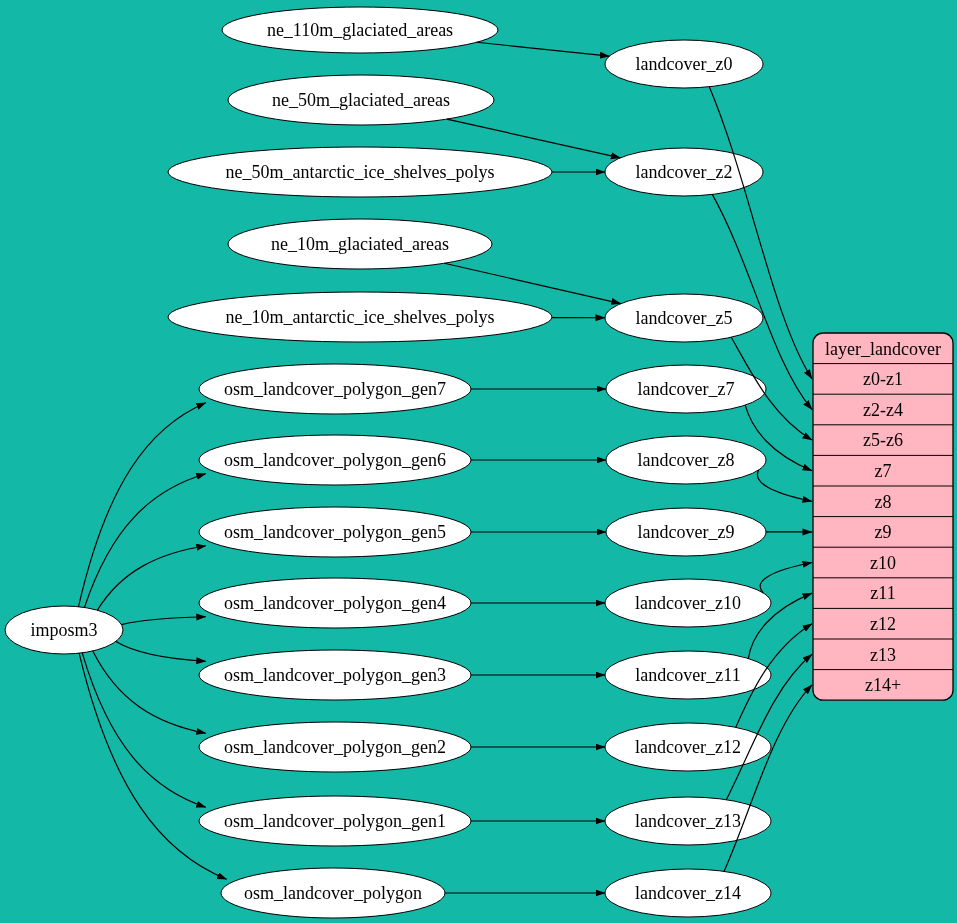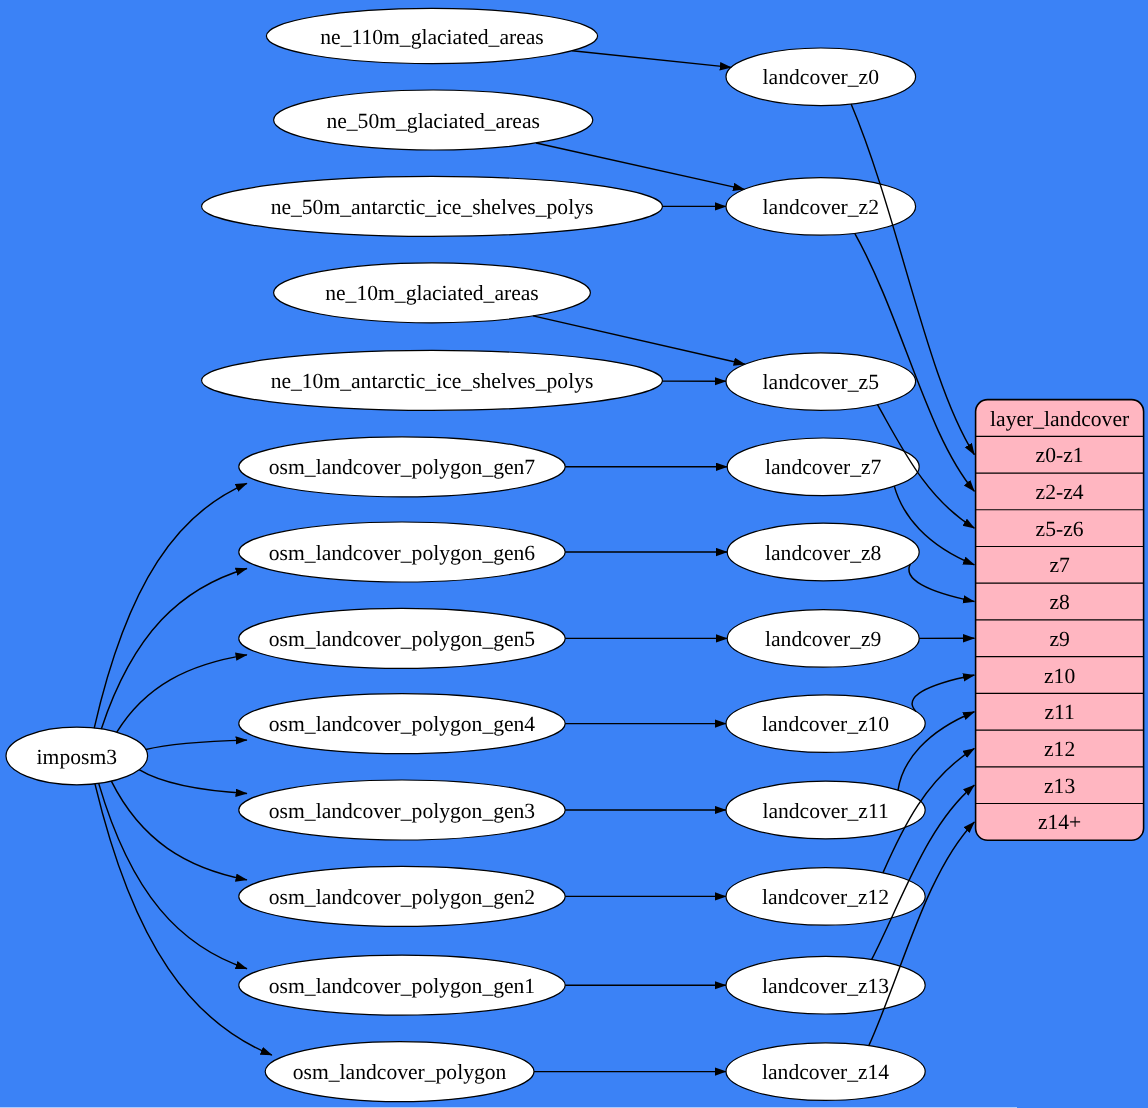--- a/index.html
+++ b/index.html
@@ -4,21 +4,21 @@
 <style>
   html, body {
     margin: 0;
     padding: 0;
     background: #ffffff;
   }
   #stage {
     position: relative;
     width: 957px;
     height: 923px;
-    background: #3b82f6;
+    background: #14b8a6;
     font-family: "Liberation Serif", "DejaVu Serif", serif;
   }
   svg text {
     font-family: "Liberation Serif", "DejaVu Serif", serif;
     font-size: 18px;
     fill: #000000;
   }
 </style>
 </head>
 <body>

